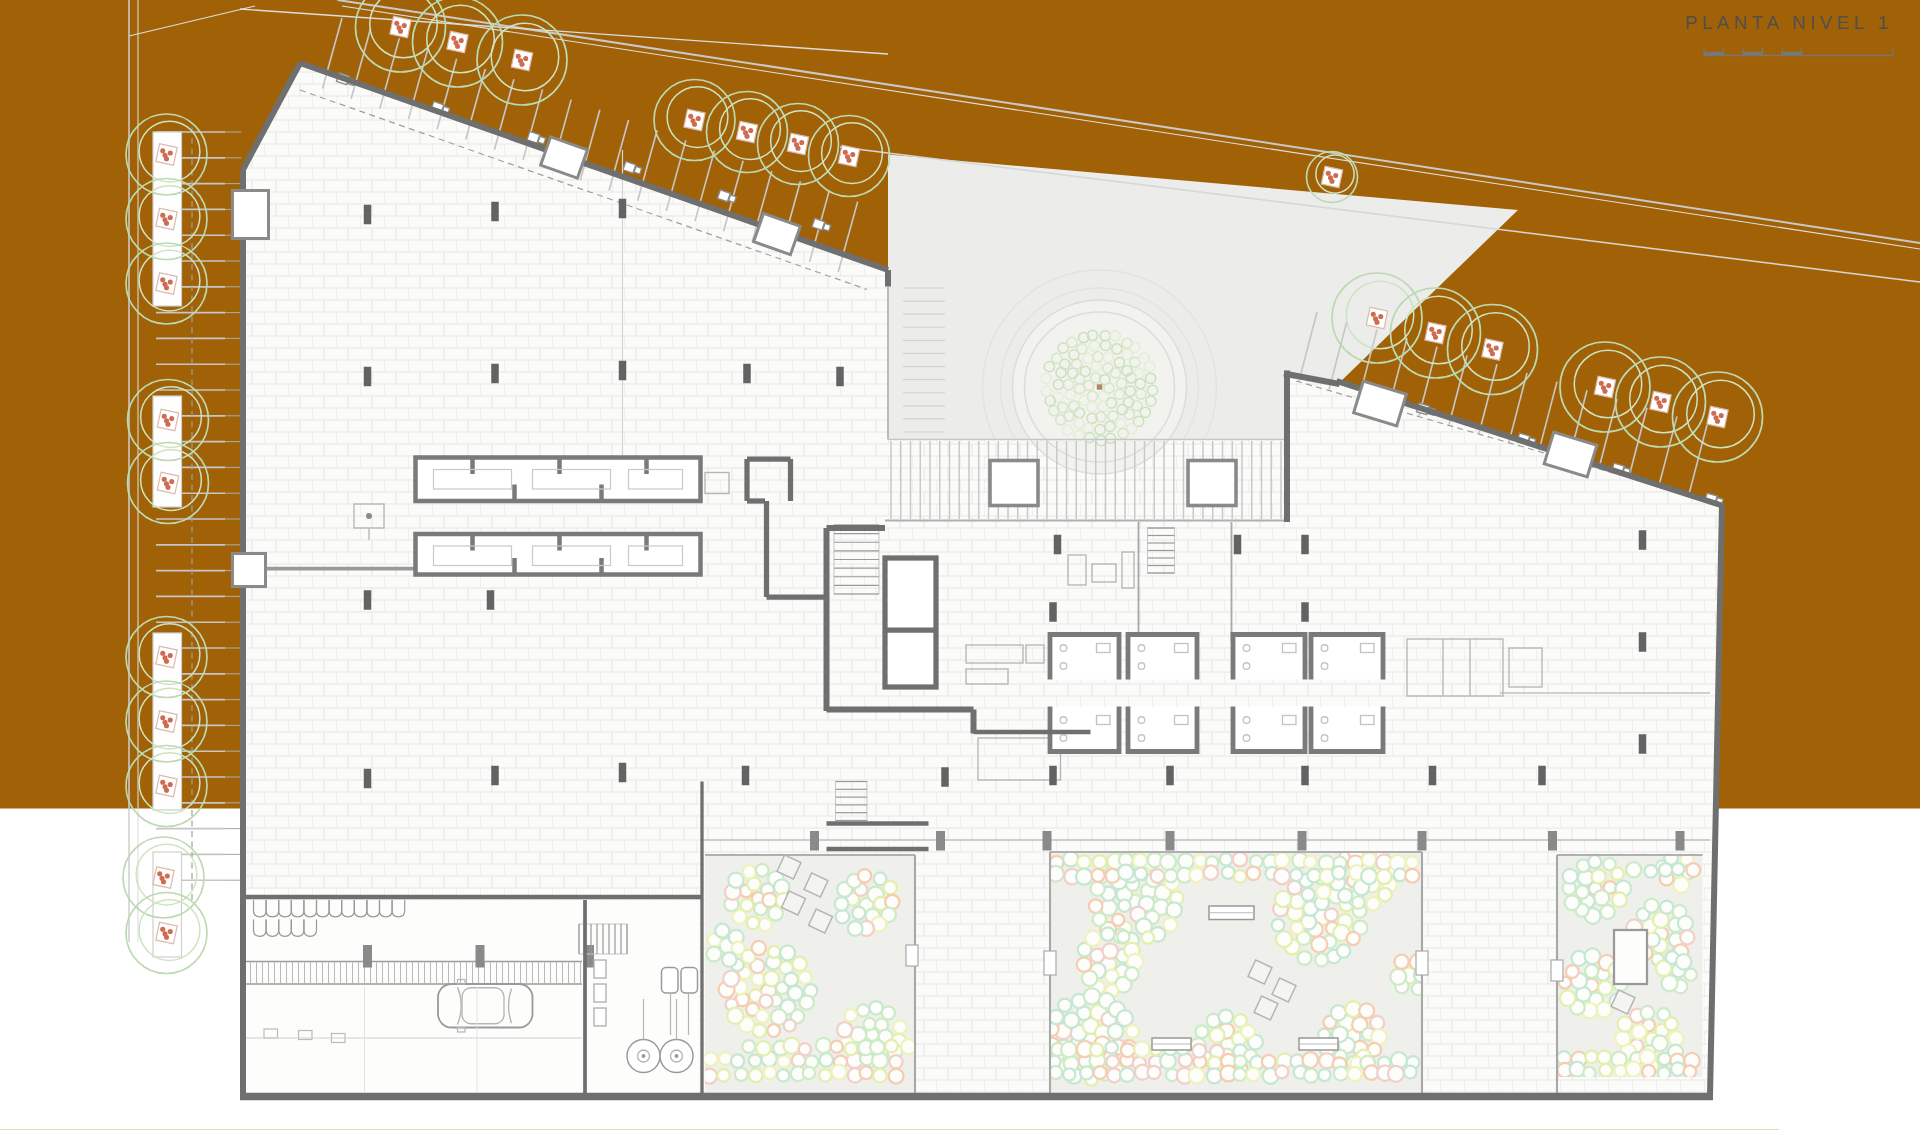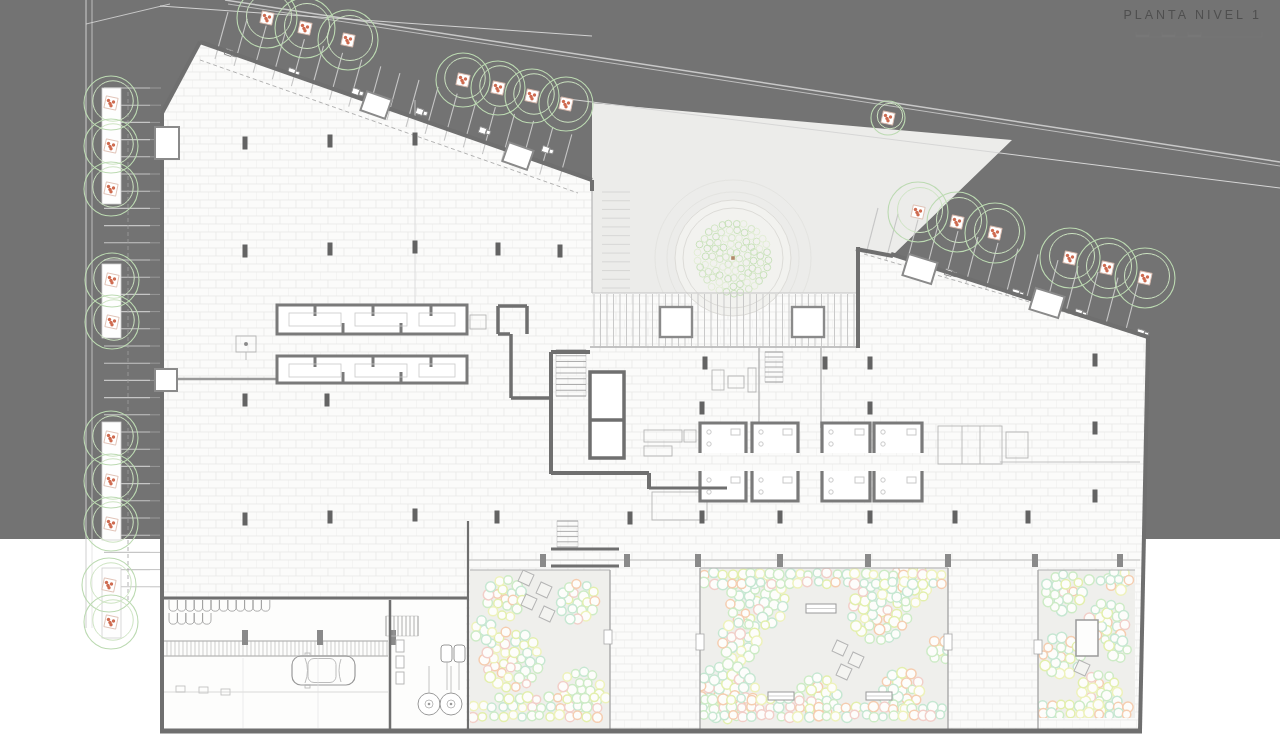--- a/index.html
+++ b/index.html
@@ -1,17 +1,17 @@
 <!DOCTYPE html>
 <html><head>
 <meta charset="utf-8">
 <style>
   html,body{margin:0;padding:0;background:#ffffff;}
   body{width:1280px;height:753px;overflow:hidden;font-family:"Liberation Sans",sans-serif;}
-  #sheet{position:relative;width:1280px;height:539px;background:#737373;}
+  #sheet{position:relative;width:1280px;height:539px;background:#a16207;}
   svg{display:block;}
   .title-text{font-family:"Liberation Sans",sans-serif;letter-spacing:3px;}
 </style>
 </head>
 <body>
 
 <div id="sheet">
   <svg id="plan-svg" width="1280" height="753" viewBox="0 0 1280 753" xmlns="http://www.w3.org/2000/svg">
     <defs>
       <pattern id="brick" width="16" height="16" patternUnits="userSpaceOnUse">

